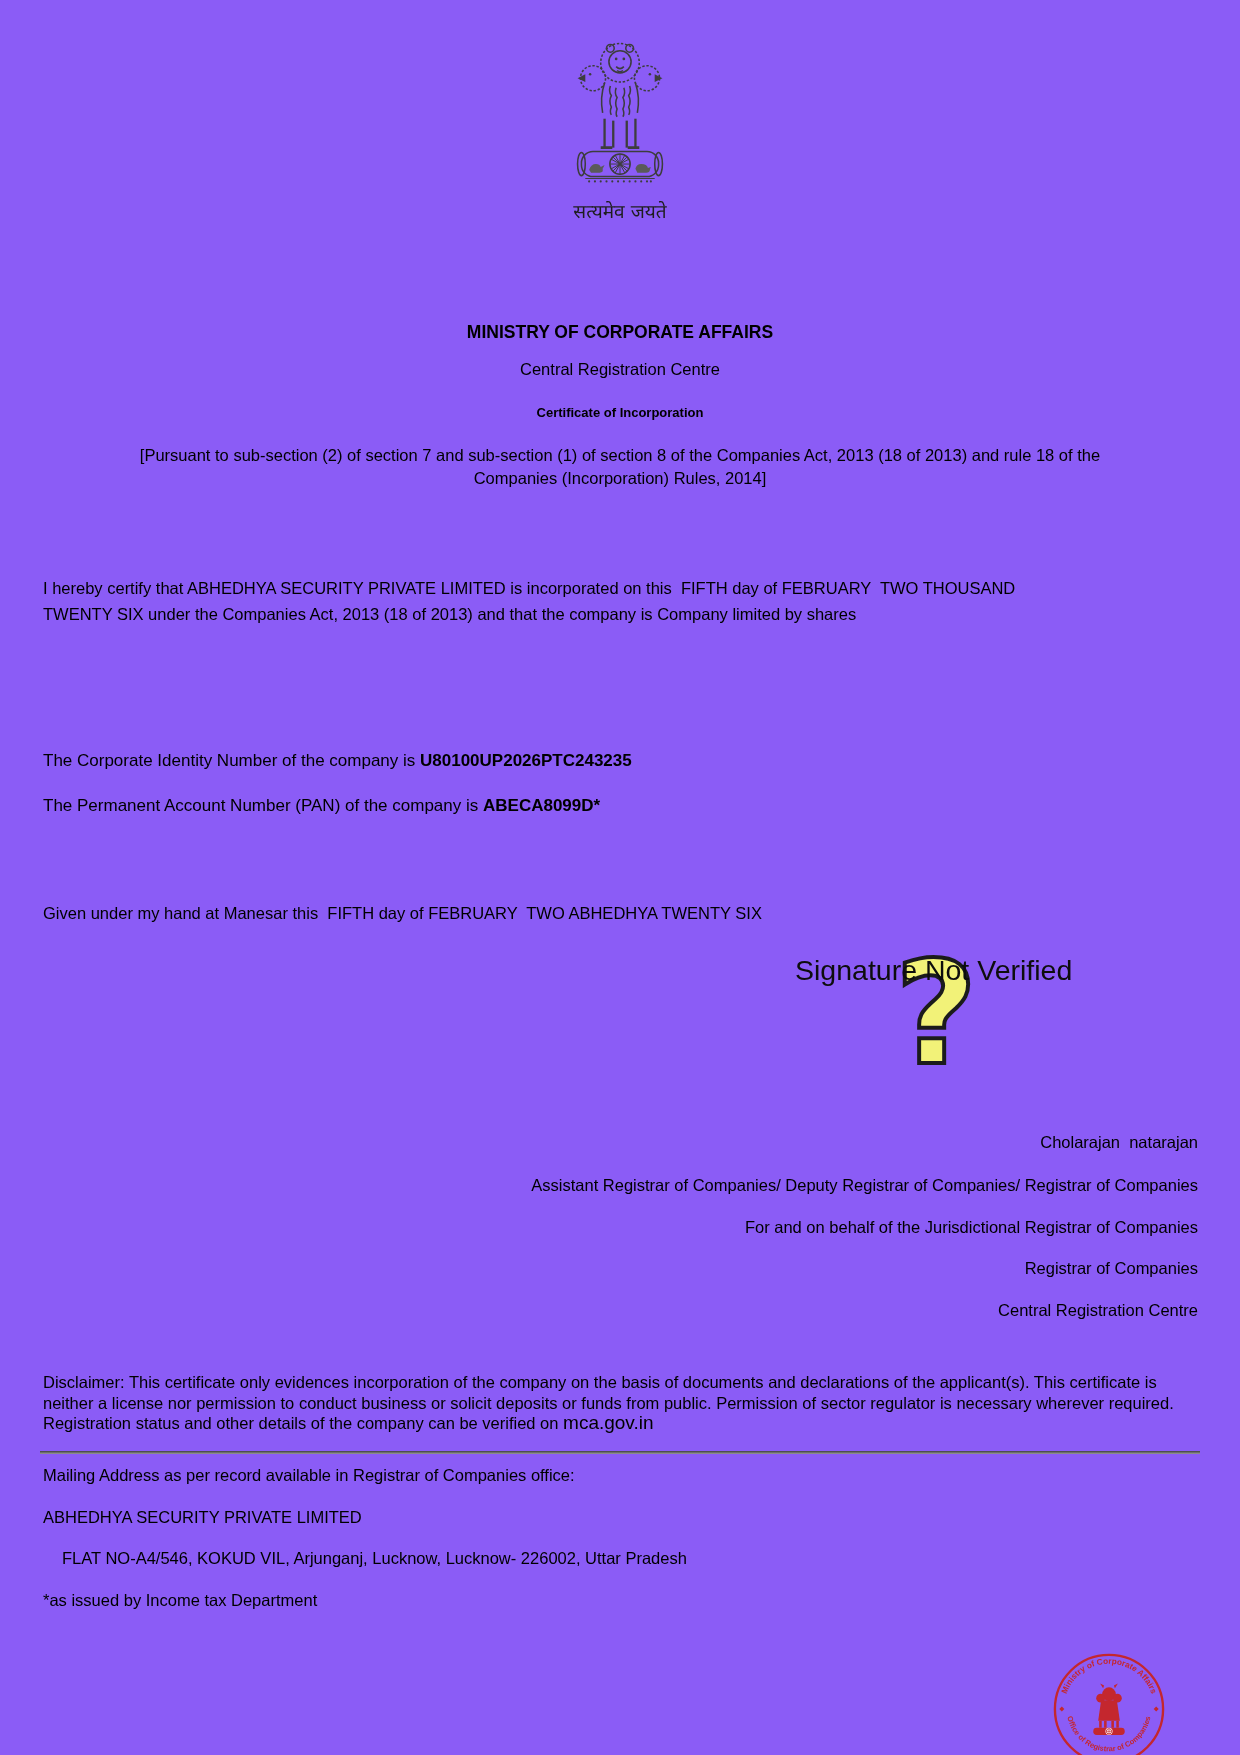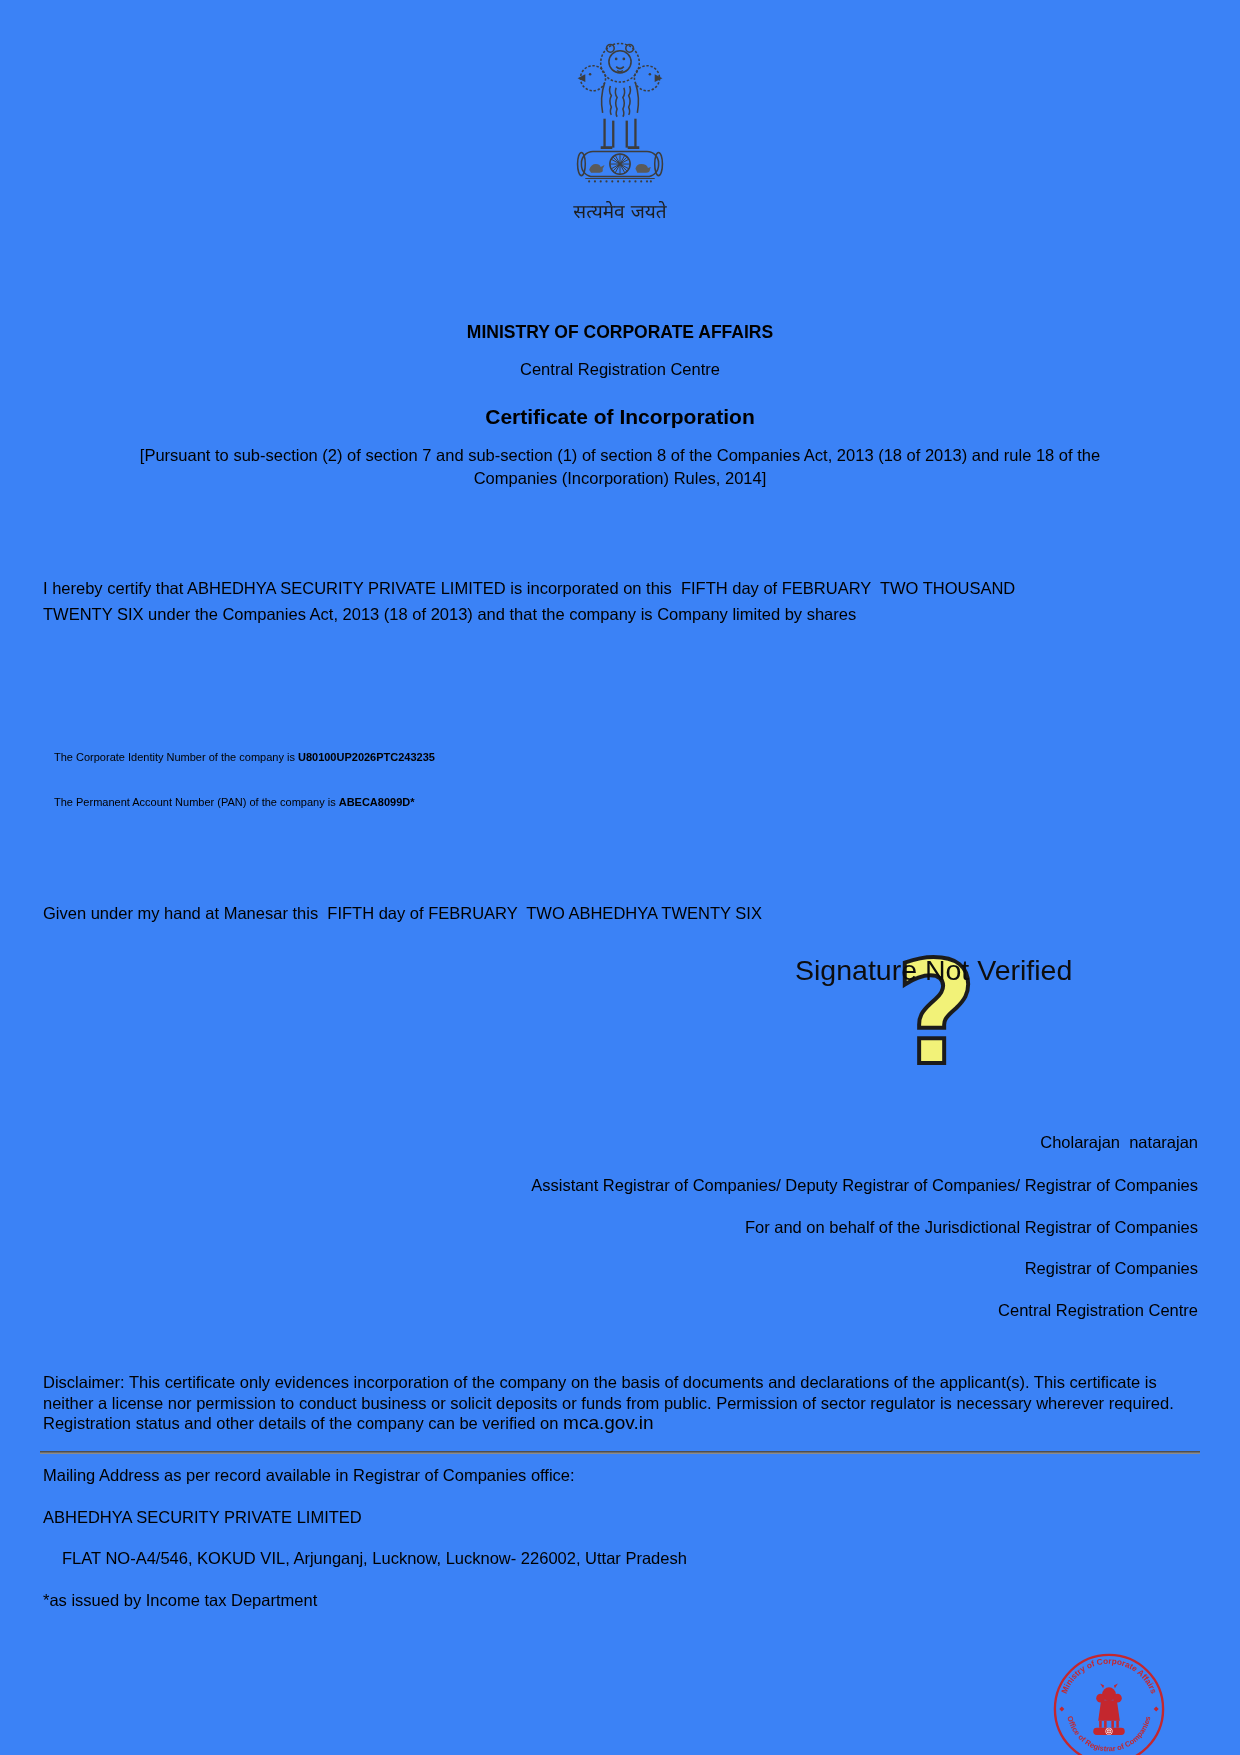--- a/index.html
+++ b/index.html
@@ -1,38 +1,38 @@
 <!DOCTYPE html>
 <html><head>
 <meta charset="utf-8">
 <style>
   * { margin:0; padding:0; box-sizing:border-box; }
   html,body { background:#ffffff; }
   body { font-family:"Liberation Sans", sans-serif; color:#000; }
   .page {
     position:relative; width:1240px; height:1755px;
-    background:#3b82f6; overflow:hidden; margin:0 auto;
+    background:#8b5cf6; overflow:hidden; margin:0 auto;
   }
   .abs { position:absolute; }
   .centered { left:0; width:1240px; text-align:center; }
   .b { font-weight:bold; }
   .body-text { font-size:16.5px; line-height:25.5px; }
   .pre { white-space:pre-wrap; }
 
   .emblem-wrap { left:562px; top:30px; width:116px; text-align:center; }
   .emblem-caption { font-family:"DejaVu Sans", sans-serif; font-size:19px; color:#1d1d1d; margin-top:2px; white-space:nowrap; }
 
   .h-govt { top:300px; font-size:17.5px; }
   .h-ministry { top:322px; font-size:17.5px; }
   .h-centre { top:360px; font-size:16.5px; }
-  .h-title { top:405px; font-size:21px; }
+  .h-title { top:405px; font-size:13px; }
   .pursuant { left:110px; top:444px; width:1020px; text-align:center; font-size:16.5px; line-height:22.5px; }
 
   .certify { left:43px; top:576px; width:1005px; }
-  .kv-line { left:54px; white-space:pre; font-size:11px; }
+  .kv-line { left:43px; white-space:pre; font-size:17px; }
   .cin { top:751px; }
   .pan { top:796px; }
   .tan { top:842px; }
   .given { left:43px; top:904px; font-size:16.5px; white-space:pre; }
 
   .sig-block { left:795px; top:955px; width:330px; height:160px; }
   .sig-q {
     position:absolute; left:100px; top:-12px; z-index:0;
     font-family:"DejaVu Sans", sans-serif; font-weight:bold;
     font-size:142px; line-height:1; color:#f2f278;

